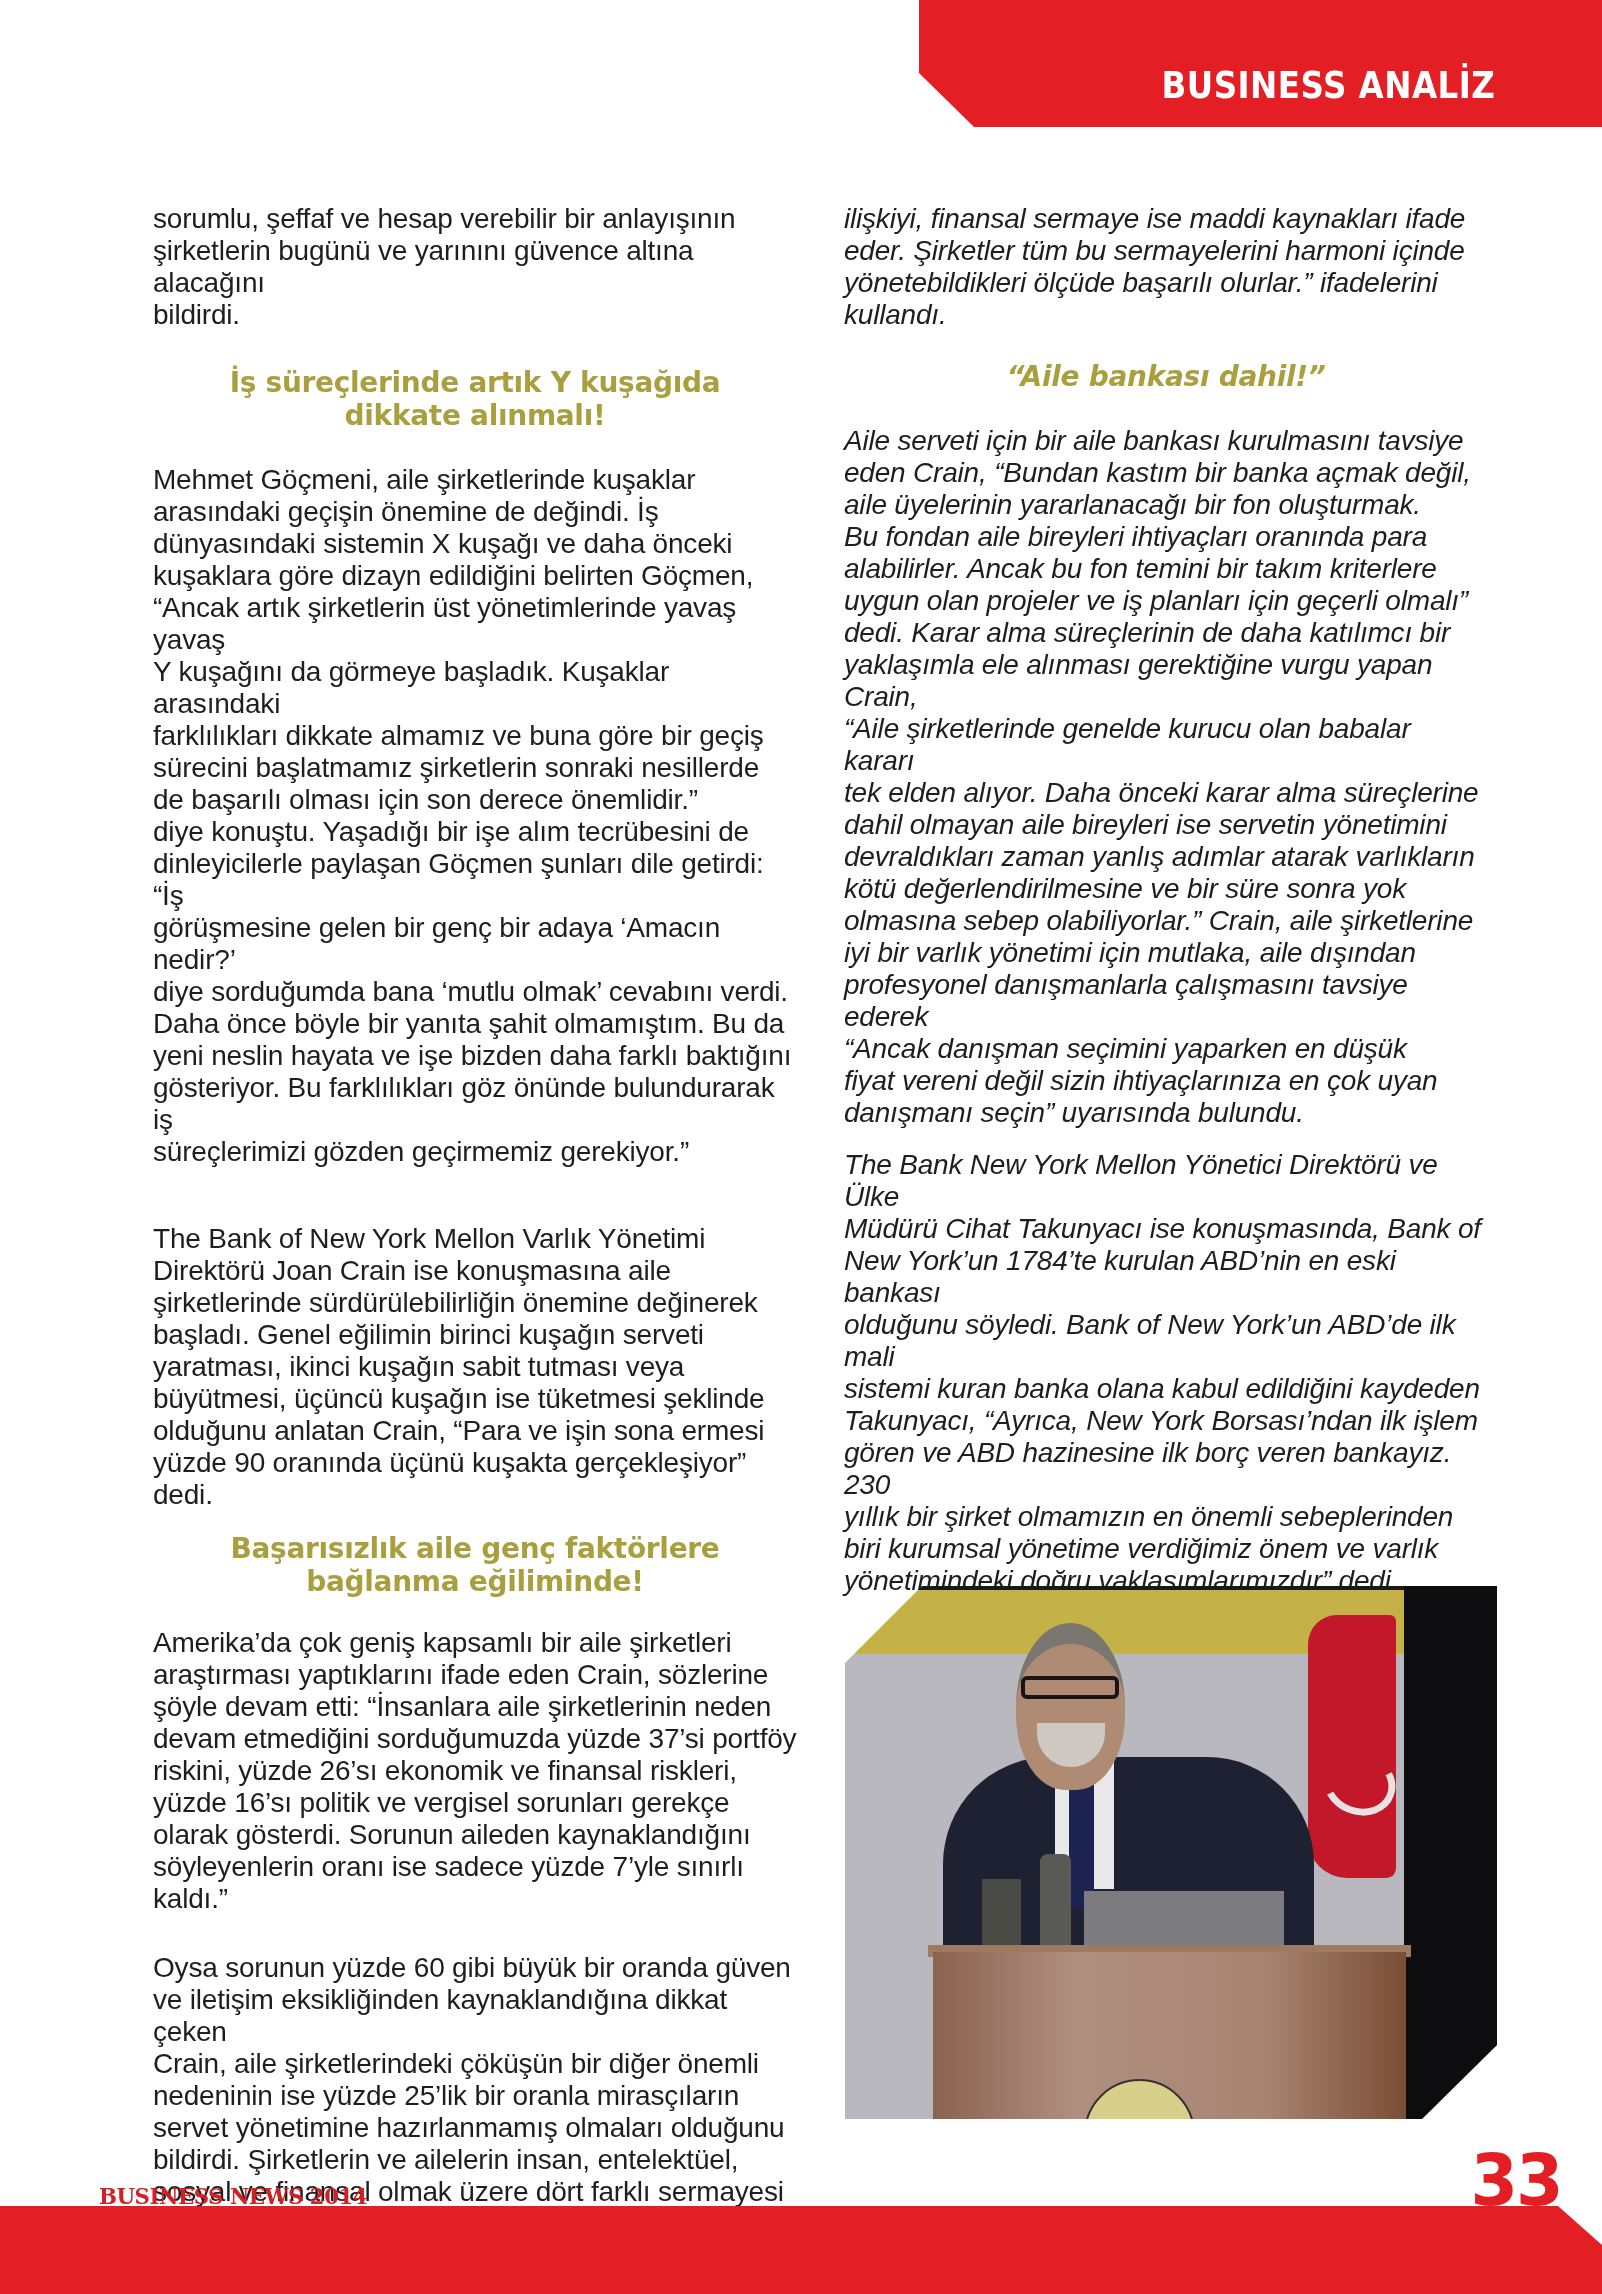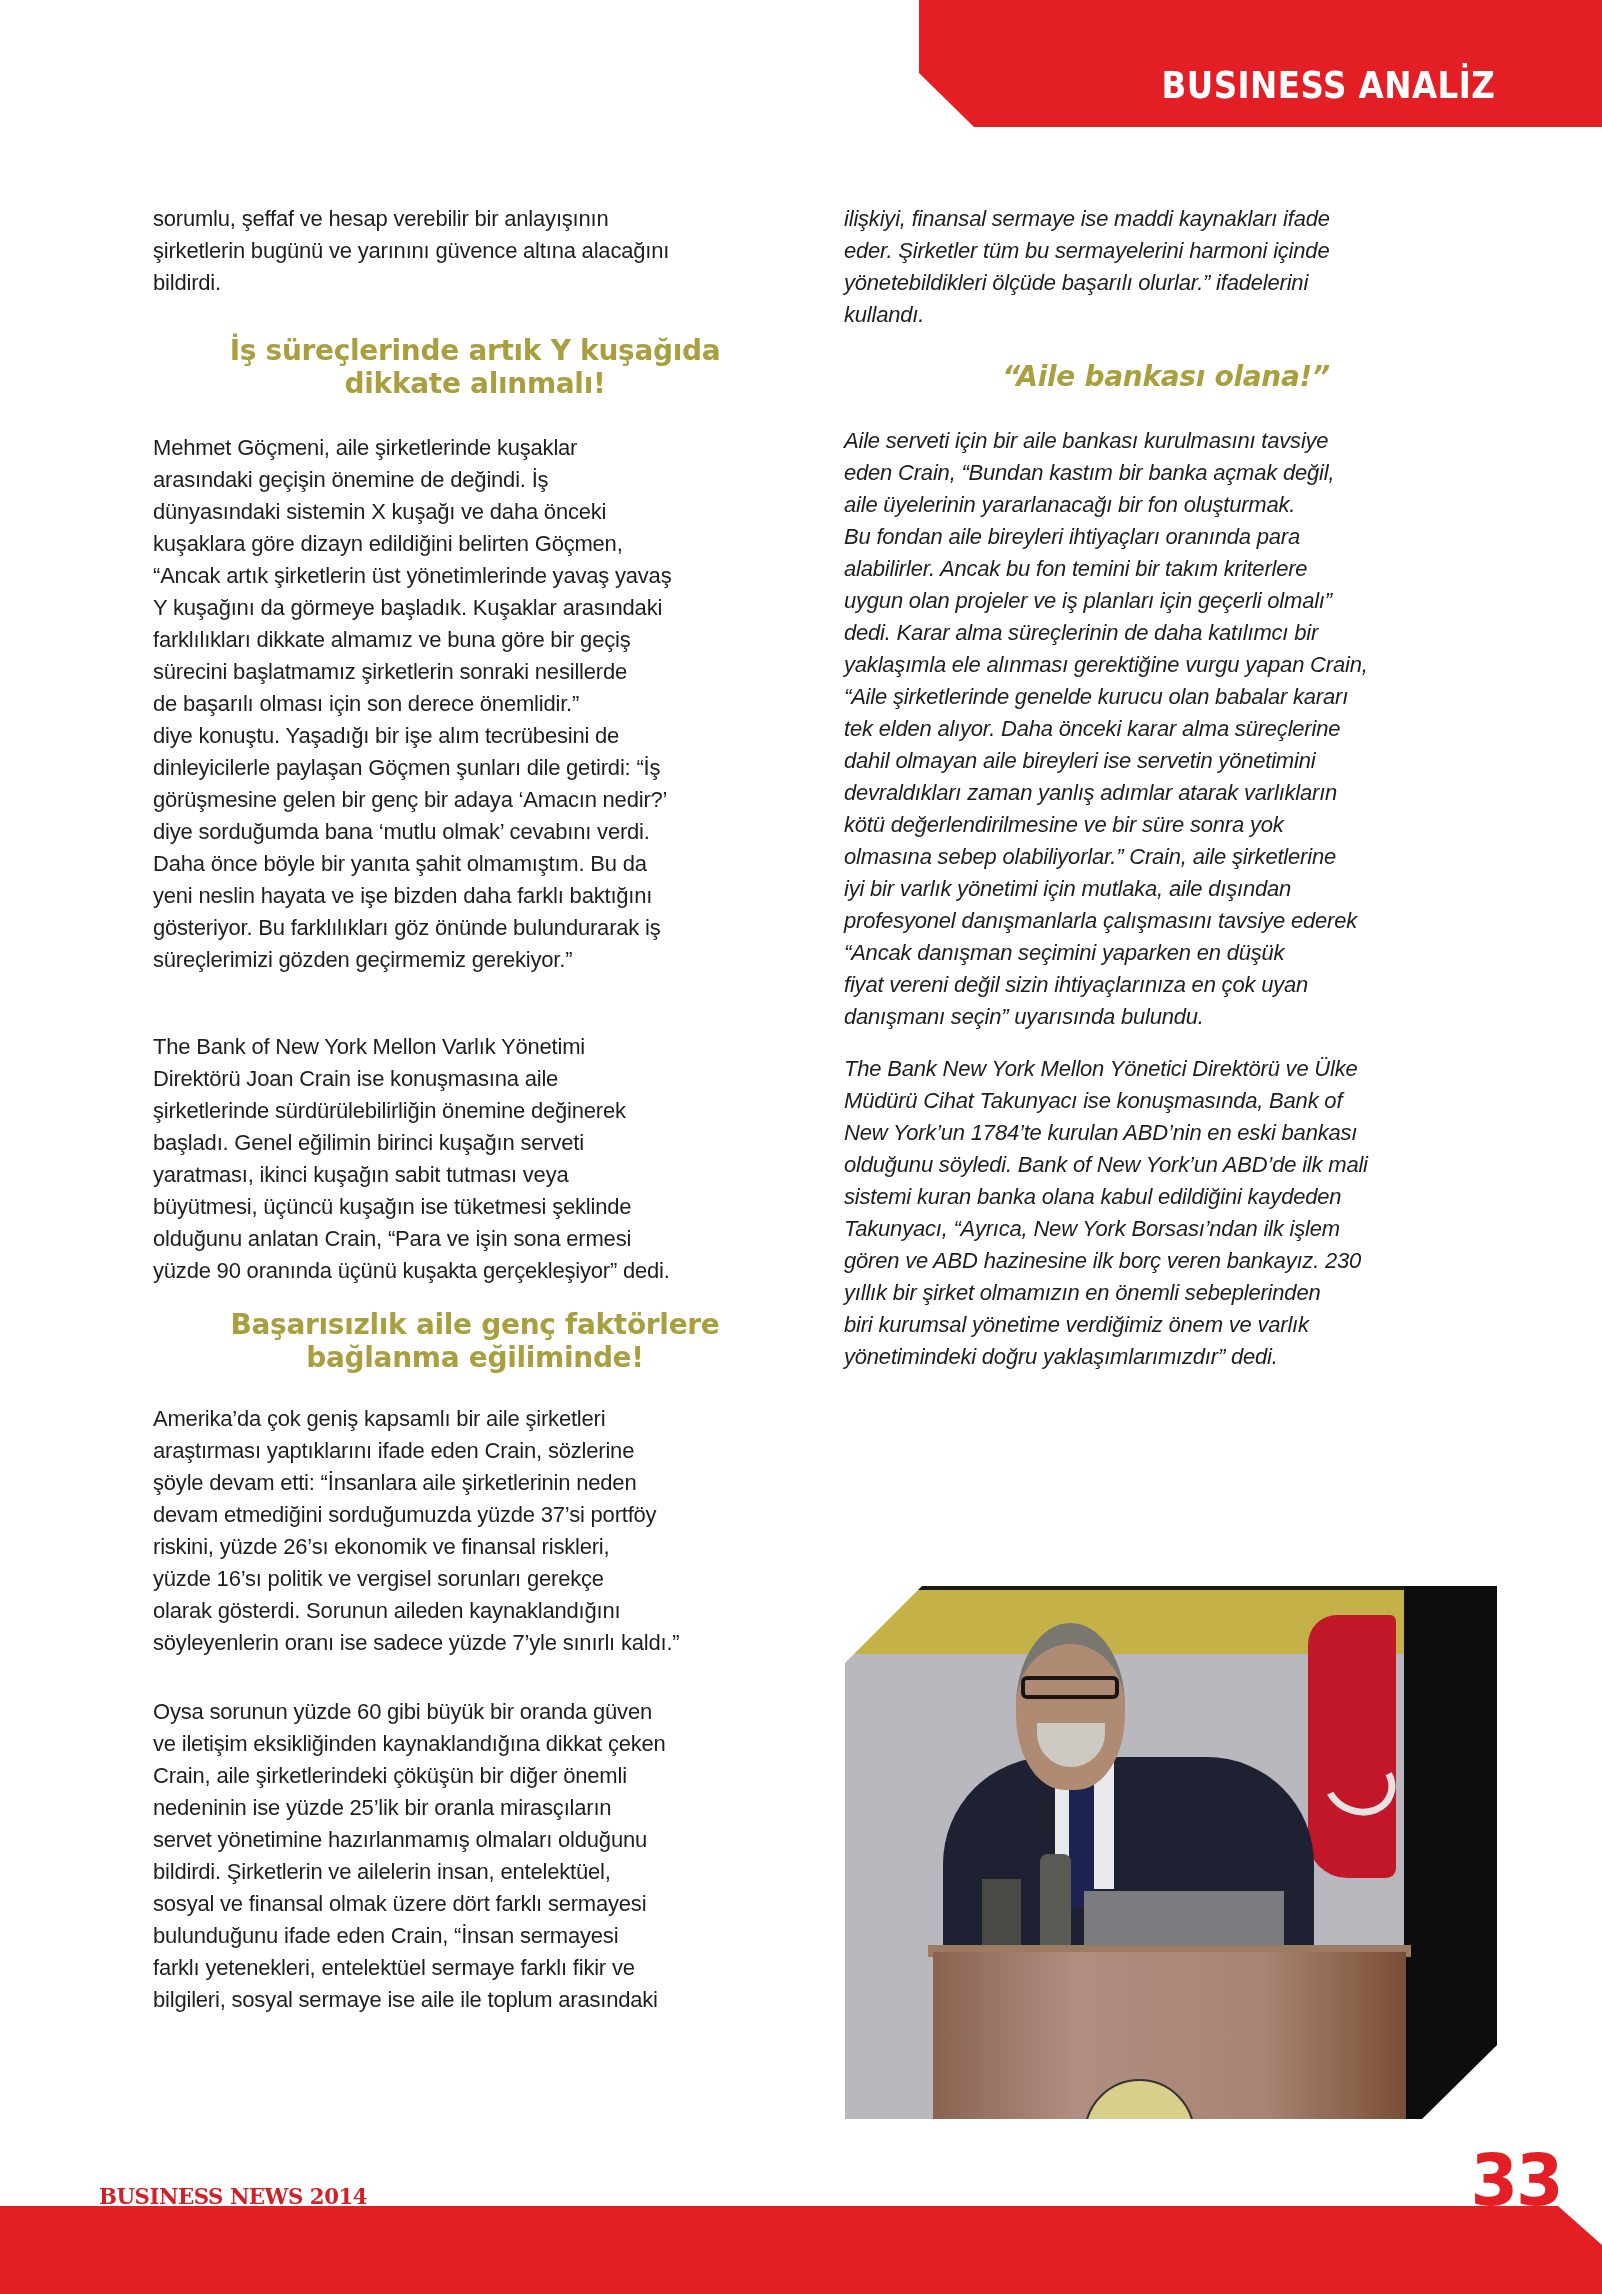--- a/index.html
+++ b/index.html
@@ -16,21 +16,21 @@
   .section-label {
     position: absolute; right: 107px; top: 64px;
     color: #ffffff; font-family: "DejaVu Sans", sans-serif;
     font-size: 37px; font-weight: bold; letter-spacing: 0.5px;
     transform: scaleX(0.88); transform-origin: right center;
   }
   .col { position: absolute; width: 644px; }
   .col-left { left: 153px; top: 203px; }
   .col-right { left: 844px; top: 203px; font-style: italic; }
   .p {
-    font-size: 22px; line-height: 32px; margin: 0; color: #1e1e1e;
+    font-size: 28px; line-height: 32px; margin: 0; color: #1e1e1e;
     white-space: pre-line; letter-spacing: -0.2px;
   }
   .h {
     color: #a99f3e; font-weight: bold; text-align: center;
     font-size: 28px; line-height: 33px; margin: 0; white-space: pre-line;
     font-family: "DejaVu Sans", sans-serif; letter-spacing: -0.3px;
   }
   .photo {
     position: absolute; left: 845px; top: 1586px; width: 652px; height: 533px;
     clip-path: polygon(77px 0, 100% 0, 100% 459px, 577px 100%, 0 100%, 0 77px);
@@ -134,21 +134,21 @@
 farklı yetenekleri, entelektüel sermaye farklı fikir ve
 bilgileri, sosyal sermaye ise aile ile toplum arasındaki</p>
 </div>
 
 <div class="col col-right">
   <p class="p">ilişkiyi, finansal sermaye ise maddi kaynakları ifade
 eder. Şirketler tüm bu sermayelerini harmoni içinde
 yönetebildikleri ölçüde başarılı olurlar.” ifadelerini
 kullandı.</p>
   <div style="height:29px"></div>
-  <h2 class="h">“Aile bankası olana!”</h2>
+  <h2 class="h">“Aile bankası dahil!”</h2>
   <div style="height:32px"></div>
   <p class="p">Aile serveti için bir aile bankası kurulmasını tavsiye
 eden Crain, “Bundan kastım bir banka açmak değil,
 aile üyelerinin yararlanacağı bir fon oluşturmak.
 Bu fondan aile bireyleri ihtiyaçları oranında para
 alabilirler. Ancak bu fon temini bir takım kriterlere
 uygun olan projeler ve iş planları için geçerli olmalı”
 dedi. Karar alma süreçlerinin de daha katılımcı bir
 yaklaşımla ele alınması gerektiğine vurgu yapan Crain,
 “Aile şirketlerinde genelde kurucu olan babalar kararı

